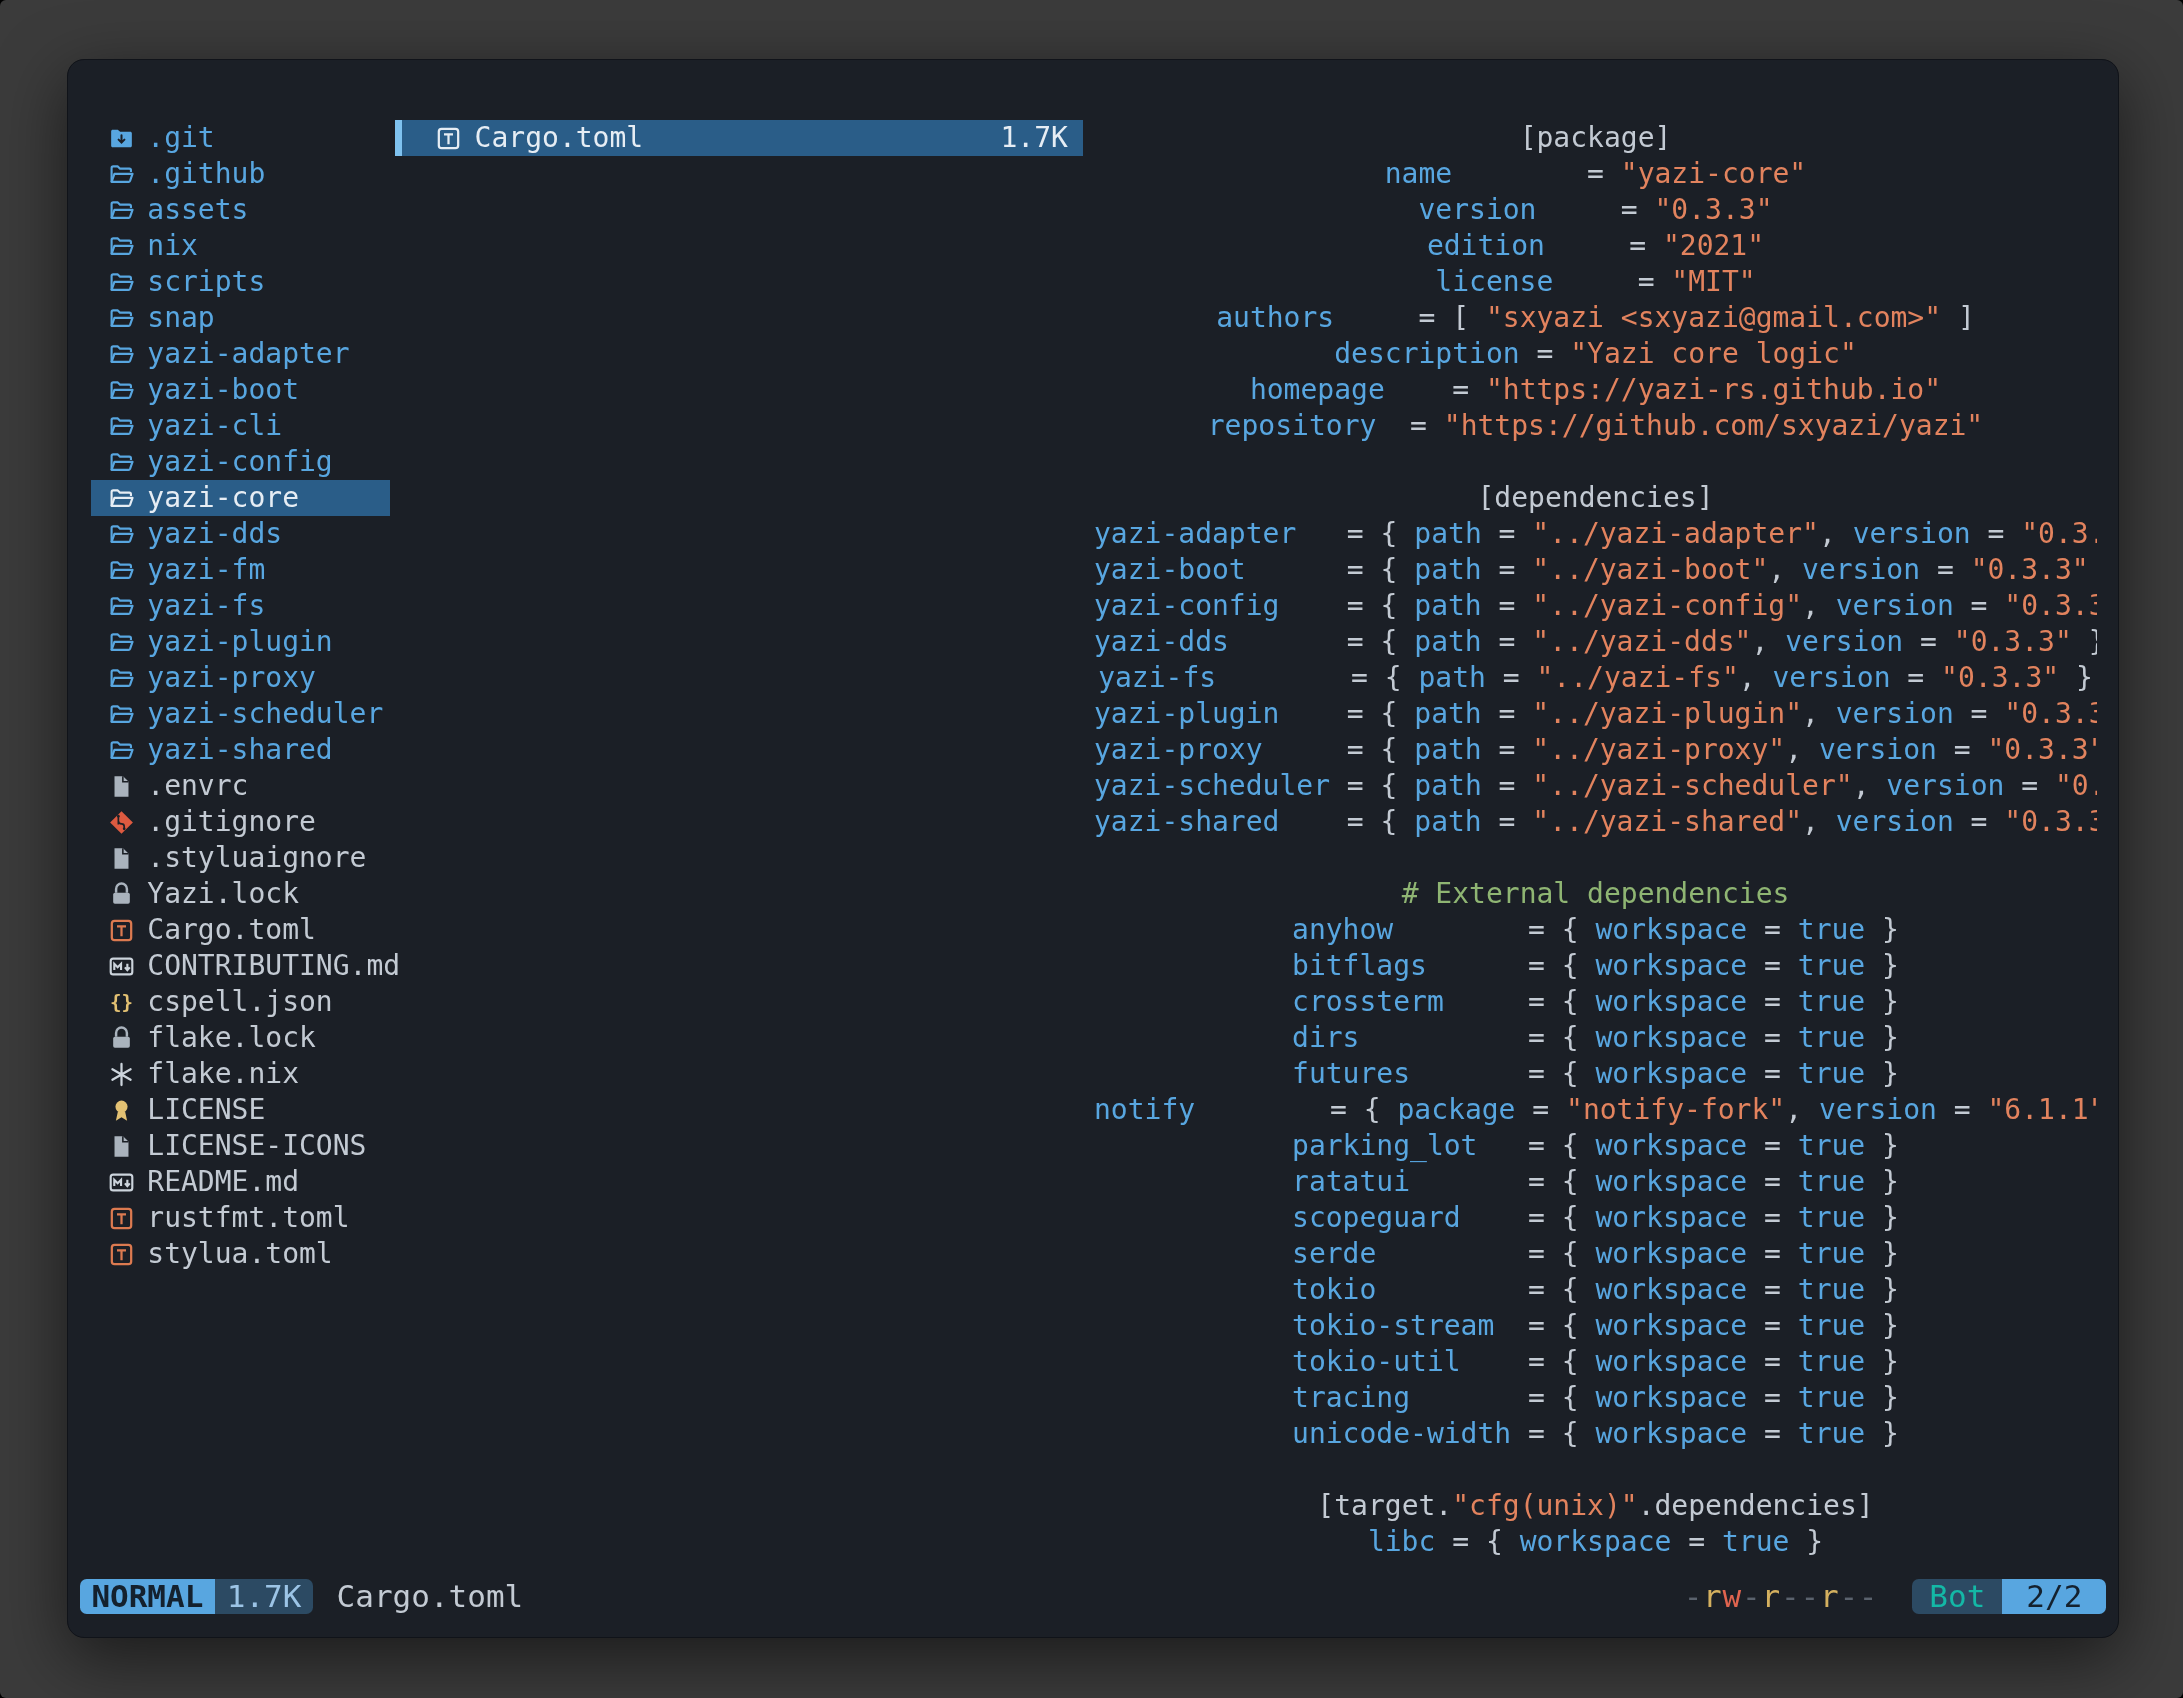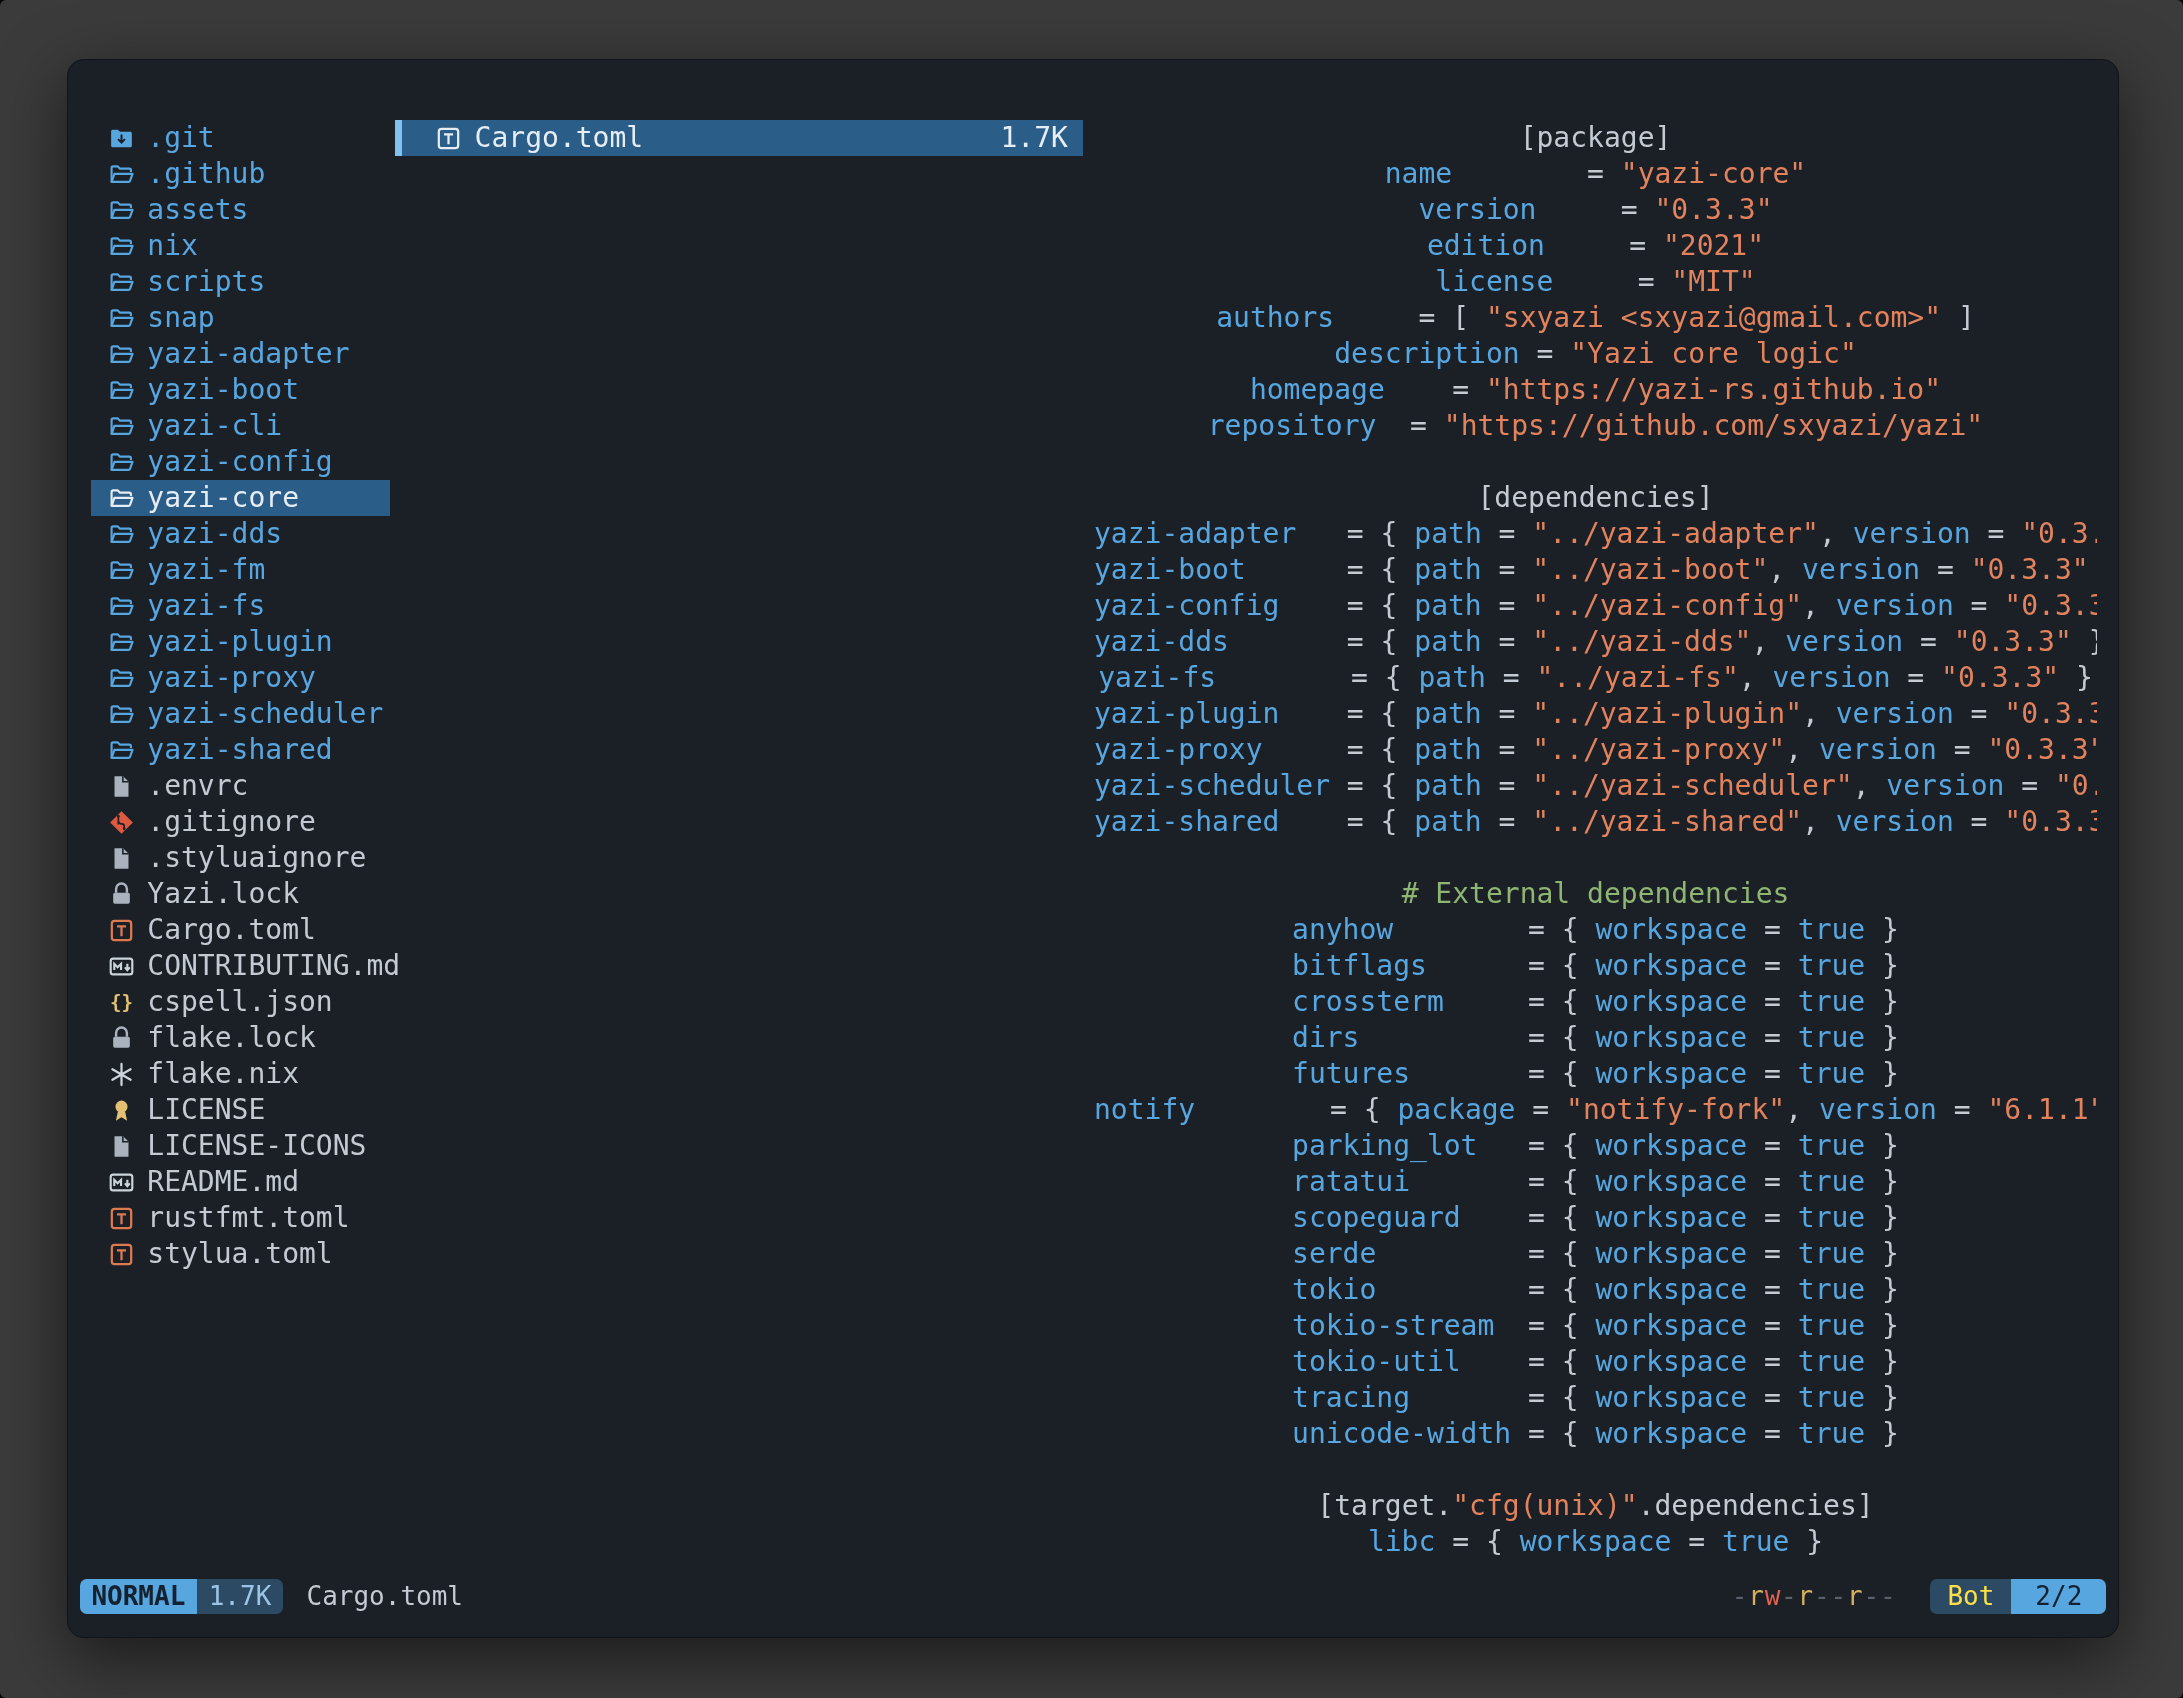--- a/index.html
+++ b/index.html
@@ -45,31 +45,31 @@
   .icon-folder,.icon-git-folder{color:var(--accent-blue);}
   .icon-file{color:var(--icon-gray);}
   .icon-git-diamond{color:var(--red-orange);}
   .icon-lock{color:var(--icon-gray);}
   .icon-toml{color:var(--toml-orange);}
   .icon-markdown{color:#ccd4dc;}
   .icon-braces{color:var(--yellow);}
   .icon-snowflake{color:#ccd4dc;}
   .icon-ribbon{color:var(--yellow);}
   
-  .statusbar{position:absolute;left:11.7px;right:11.7px;bottom:23.5px;height:35px;display:flex;align-items:center;font-size:26px;line-height:35px;}
+  .statusbar{position:absolute;left:11.7px;right:11.7px;bottom:23.5px;height:35px;display:flex;align-items:center;font-size:31px;line-height:35px;}
   .badge{height:35px;display:flex;align-items:center;padding:0 11.7px;white-space:pre;}
   .badge-mode{background:var(--accent-blue);color:var(--badge-text-dark);font-weight:bold;border-radius:6.7px 0 0 6.7px;}
   .badge-size{background:var(--badge-slate);color:#9cc4e6;border-radius:0 6.7px 6.7px 0;}
   .sb-filename{margin-left:23.5px;color:var(--text);}
   .sb-spacer{flex:1;}
   .perms{margin-right:34px;letter-spacing:0.8px;}
   .pc-dash{color:var(--perm-dash);}
   .pc-r{color:var(--perm-read);}
   .pc-w{color:var(--perm-write);}
-  .badge-pos{background:var(--badge-slate);color:#fde047;border-radius:6.7px 0 0 6.7px;padding:0 17px;}
+  .badge-pos{background:var(--badge-slate);color:#14b8a6;border-radius:6.7px 0 0 6.7px;padding:0 17px;}
   .badge-counter{background:var(--accent-blue);color:var(--badge-text-dark);border-radius:0 6.7px 6.7px 0;padding:0 24px;}
 </style>
 </head>
 <body>
 
 <div class="desktop">
   <div class="window">
 
     <div class="pane pane-left" id="parent-pane">
         <div class="row">

